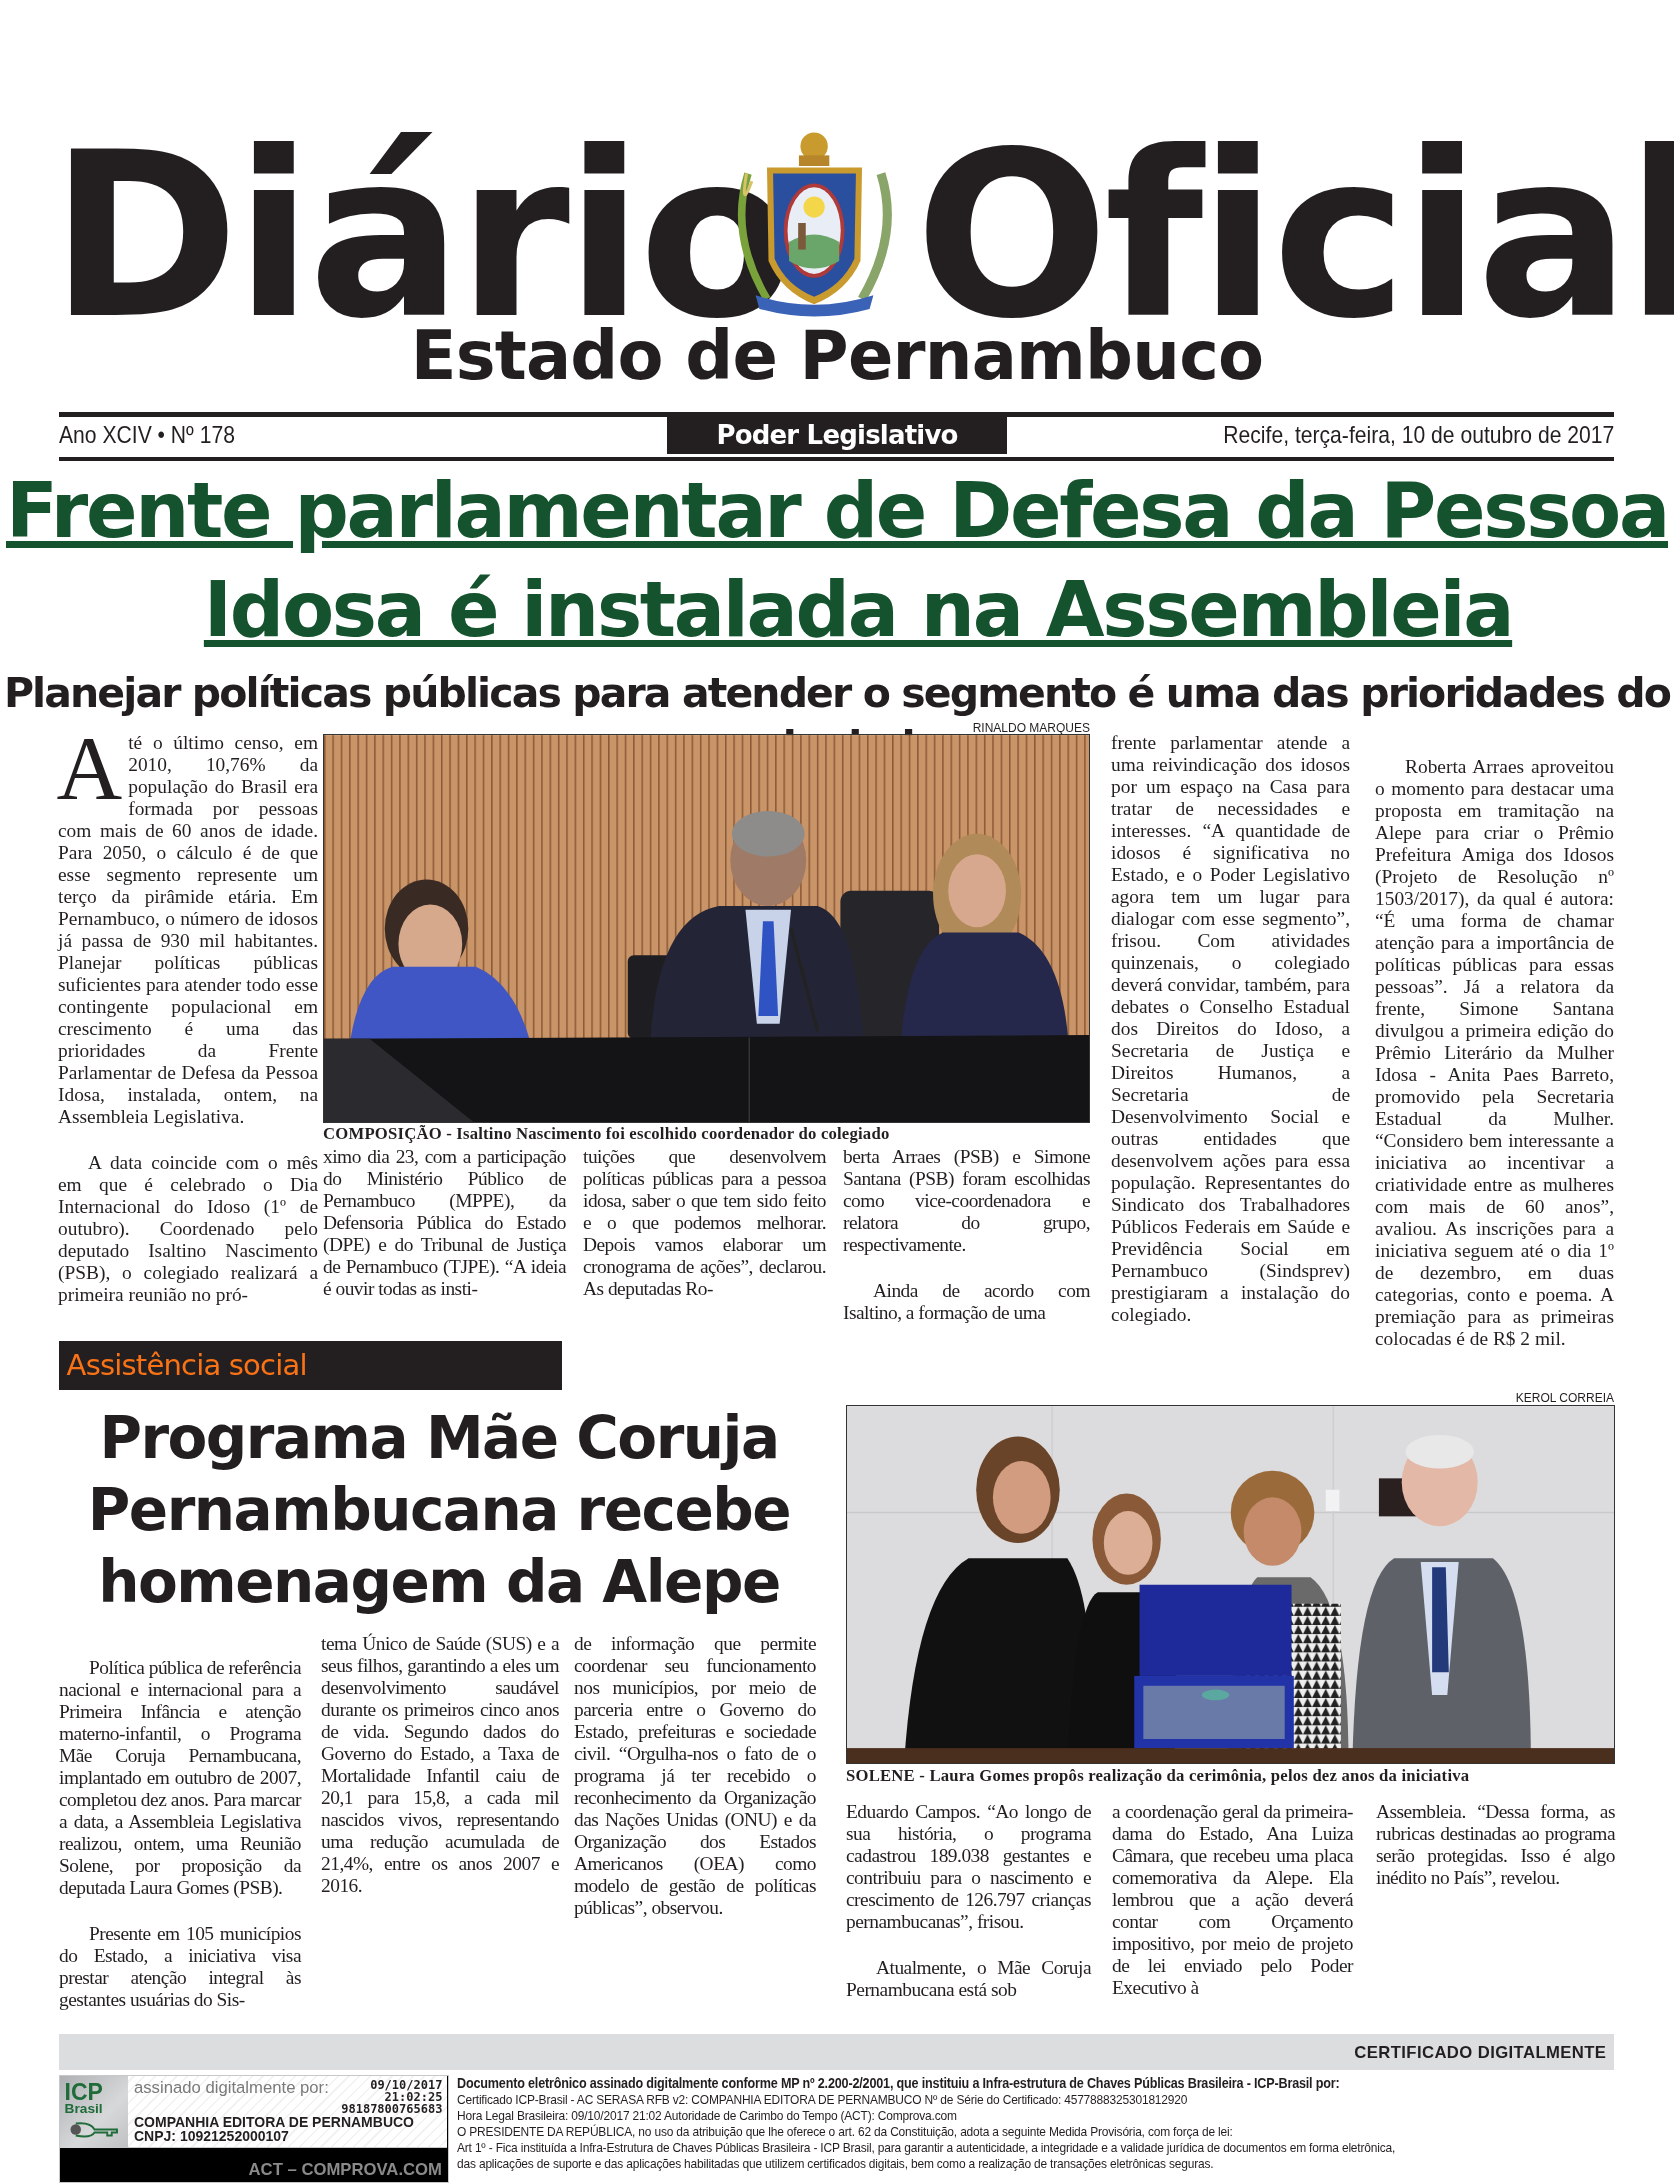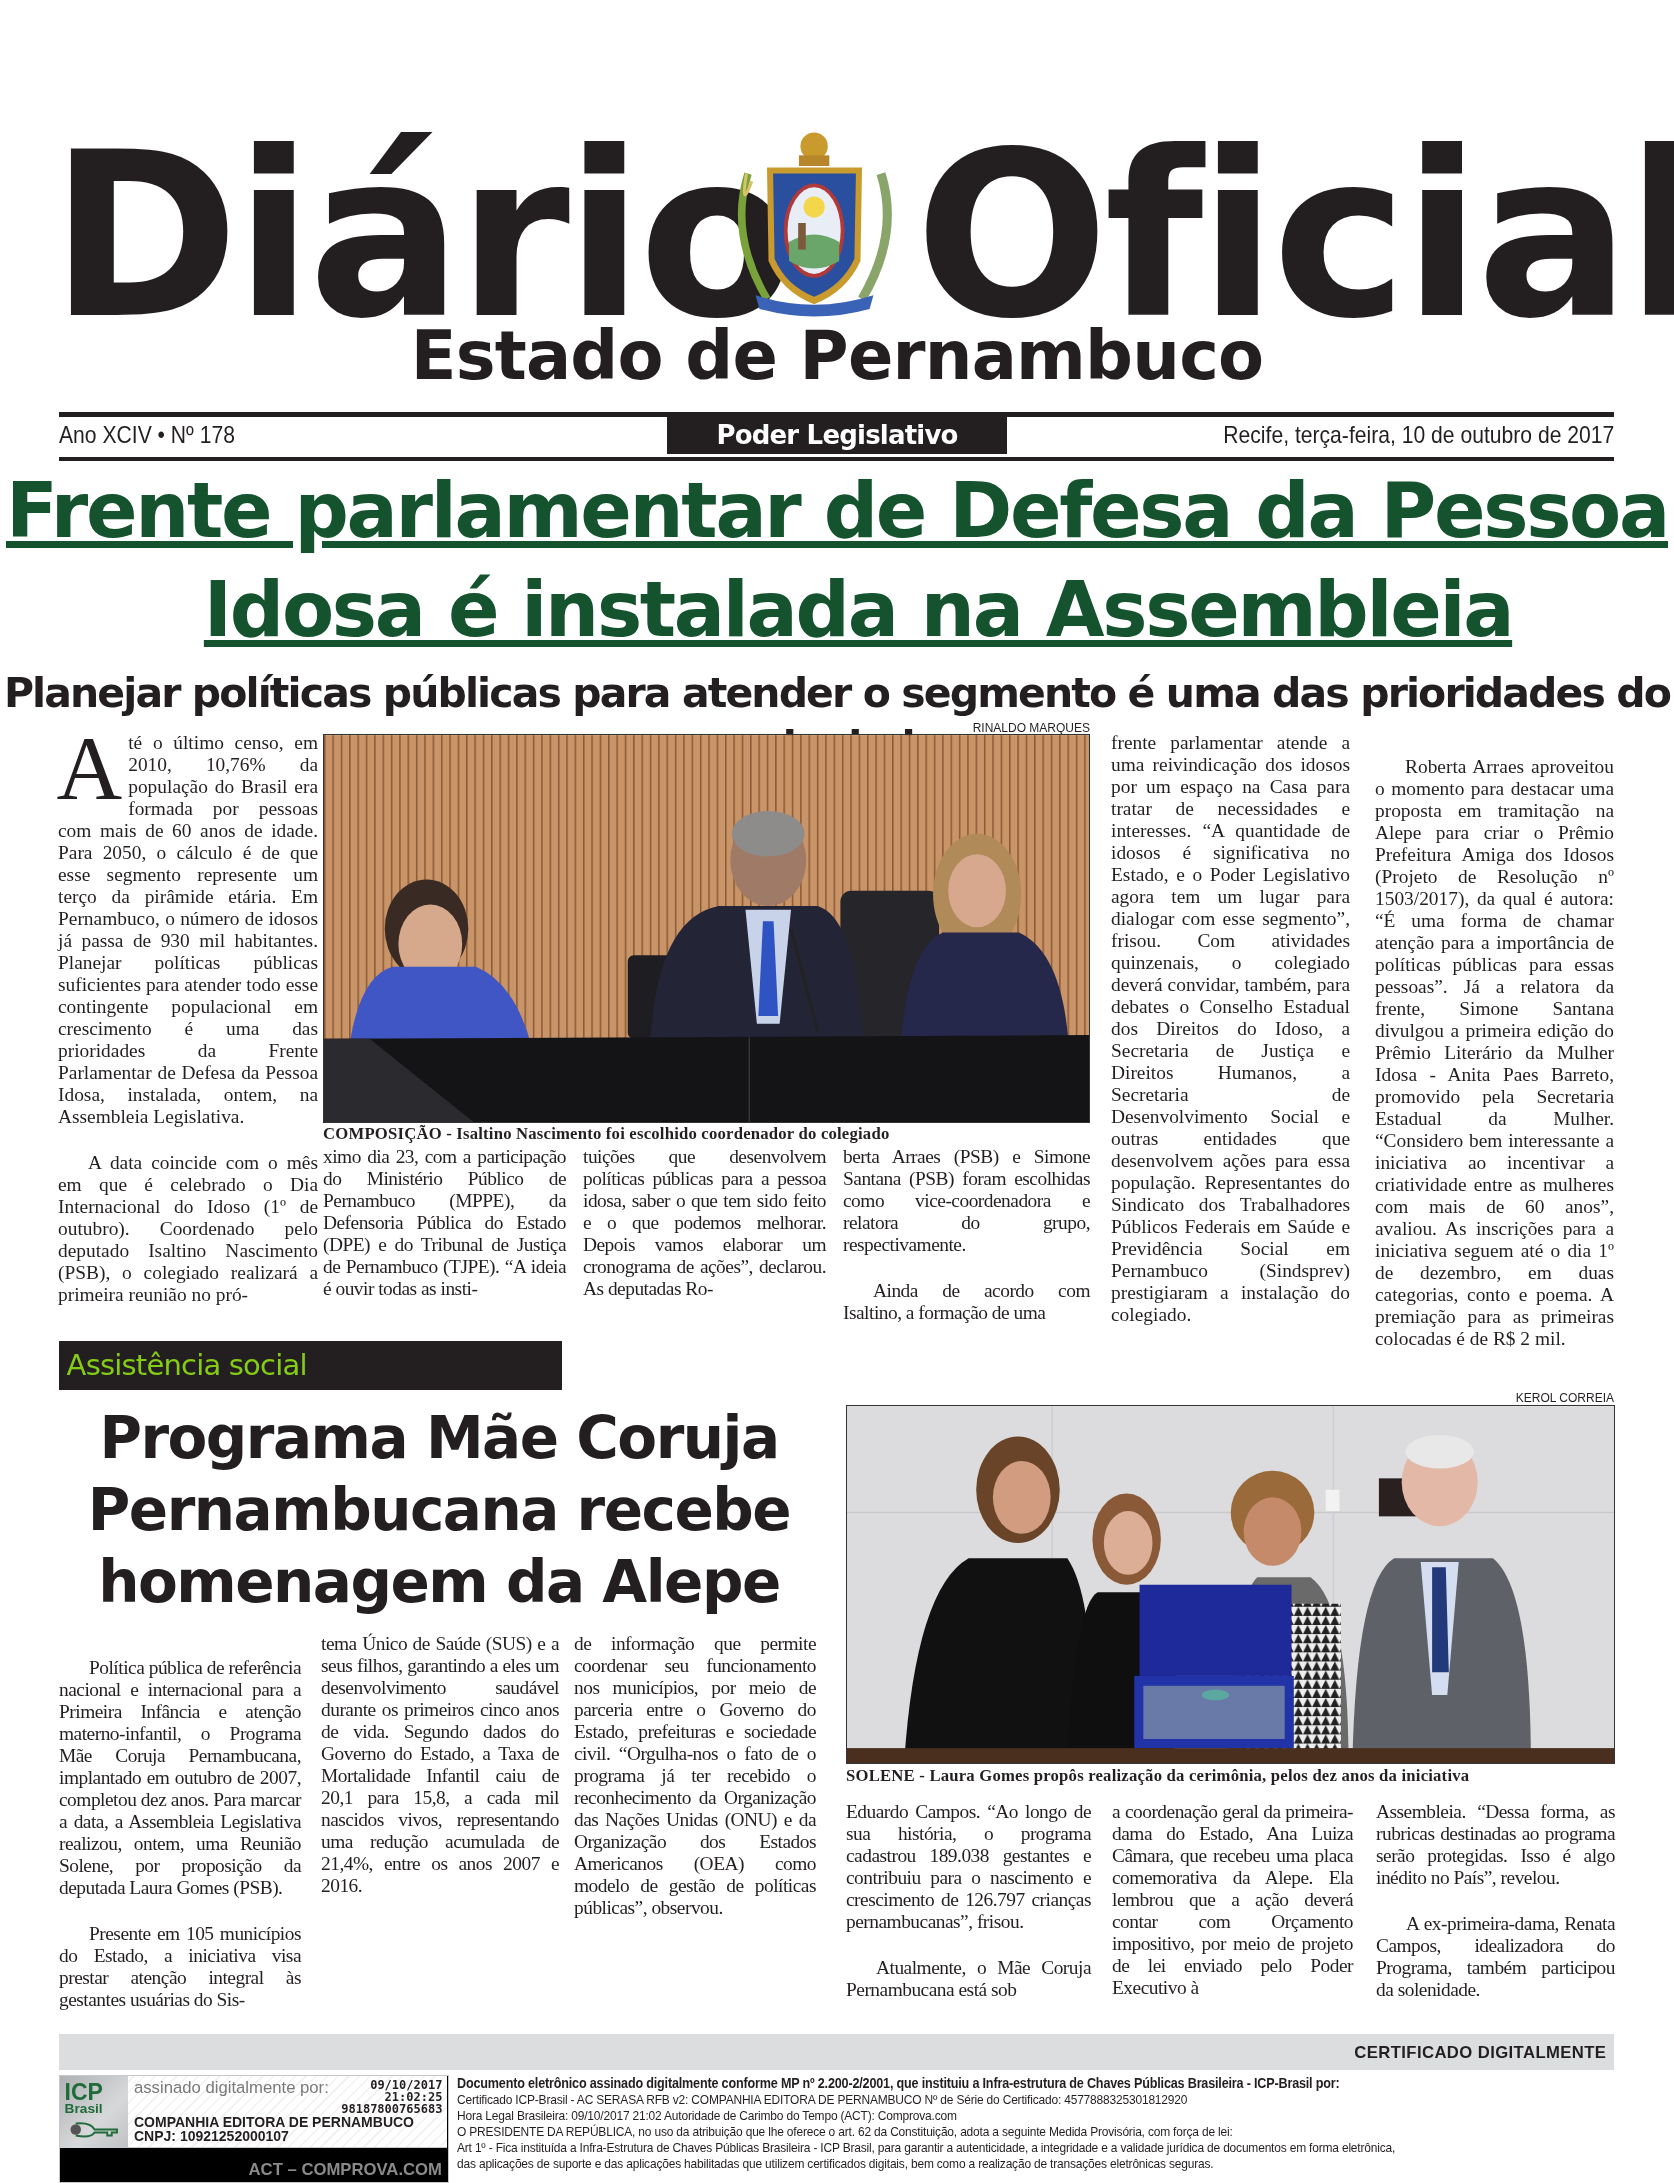--- a/index.html
+++ b/index.html
@@ -26,21 +26,21 @@
   .col { position:absolute; font-family:"Liberation Serif", serif; font-size:19.4px; line-height:22px; text-align:justify; color:#231f20; hyphens:auto; }
   .col p { text-indent:0; }
   .col p.ind { text-indent:30px;margin-top:24px; }
   .col.cond { font-family:"Liberation Serif", serif; font-size:19.4px; letter-spacing:-0.5px; }
   .dropcap { float:left; font-family:"Liberation Serif", serif; font-size:91px; line-height:68px; margin:3px 6px 0 -1.5px; }
 
   .credit { position:absolute; font-family:"Liberation Sans", sans-serif; font-size:12px; line-height:13.7px; color:#231f20; text-align:right; }
   .photo { position:absolute; overflow:hidden; border:0.8px solid #333; }
   .caption { position:absolute; font-family:"Liberation Serif", serif; font-weight:bold; font-size:16.7px; line-height:20px; color:#231f20; white-space:nowrap; letter-spacing:0.2px; }
 
-  .section-tag { position:absolute; left:59px; top:1341px; width:503px; height:49px; background:#231f20; color:#84cc16; font-family:"DejaVu Sans", sans-serif; font-size:29px; line-height:49px; padding-left:7.6px; letter-spacing:-0.8px; }
+  .section-tag { position:absolute; left:59px; top:1341px; width:503px; height:49px; background:#231f20; color:#f97316; font-family:"DejaVu Sans", sans-serif; font-size:29px; line-height:49px; padding-left:7.6px; letter-spacing:-0.8px; }
   .headline2 { position:absolute; left:59px; width:760px; top:1402px; text-align:center; font-family:"DejaVu Sans", sans-serif; font-size:58px; line-height:72px; letter-spacing:-1.5px; color:#231f20; }
 
   
   .cert-bar { position:absolute; left:59px; top:2034px; width:1555px; height:36px; background:#dcdddf; }
   .cert-bar-label { position:absolute; right:7.6px; top:6.8px; font-family:"Liberation Sans", sans-serif; font-weight:bold; font-size:16.7px; line-height:23px; color:#231f20; letter-spacing:0.4px; }
   .stamp { position:absolute; left:59px; top:2075px; width:390px; height:108px; border:1.5px solid #c8c8c8; background:#000000;text-decoration:underline; }
   .stamp-top { position:absolute; left:0; top:0; width:387px; height:72px; background:repeating-linear-gradient(135deg,#ffffff 0 6px,#f2f2f2 6px 7.6px); border-bottom:1.5px solid #c8c8c8; }
   .icp { position:absolute; left:0; top:0; width:68px; height:72px; background:linear-gradient(135deg,#aeb0b3,#d7d8da 60%,#bfc1c3); }
   .icp-text { position:absolute; left:4.6px; top:6px; font-family:"Liberation Sans", sans-serif; font-weight:bold; color:#1f6b39; font-size:23px; line-height:20px; }
   .icp-sub { position:absolute; left:4.6px; top:26px; font-family:"Liberation Sans", sans-serif; font-weight:bold; color:#1f6b39; font-size:13.7px; line-height:13.7px; }
@@ -215,21 +215,20 @@
     <span>SOLENE</span><span> - Laura Gomes propôs realização da cerimônia, pelos dez anos da iniciativa</span>
   </div>
 
   <div class="col cond" style="left:846px; top:1801px; width:245px;">
     <p>Eduardo Campos. “Ao longo de sua história, o programa cadastrou 189.038 gestantes e contribuiu para o nascimento e crescimento de 126.797 crianças pernambucanas”, frisou.</p>
     <p class="ind">Atualmente, o Mãe Coruja Pernambucana está sob</p>
   </div>
   <div class="col cond" style="left:1112px; top:1801px; width:241px;">a coordenação geral da primeira-dama do Estado, Ana Luiza Câmara, que recebeu uma placa comemorativa da Alepe. Ela lembrou que a ação deverá contar com Orçamento impositivo, por meio de projeto de lei enviado pelo Poder Executivo à</div>
   <div class="col cond" style="left:1376px; top:1801px; width:239px;">
     <p>Assembleia. “Dessa forma, as rubricas destinadas ao programa serão protegidas. Isso é algo inédito no País”, revelou.</p>
-    <p class="ind">A ex-primeira-dama, Renata Campos, idealizadora do Programa, também participou da solenidade.</p>
   </div>
 </article>
 
 <footer>
   <div class="cert-bar">
     <span class="cert-bar-label">CERTIFICADO DIGITALMENTE</span>
   </div>
 
   <div class="stamp">
     <div class="stamp-top">

